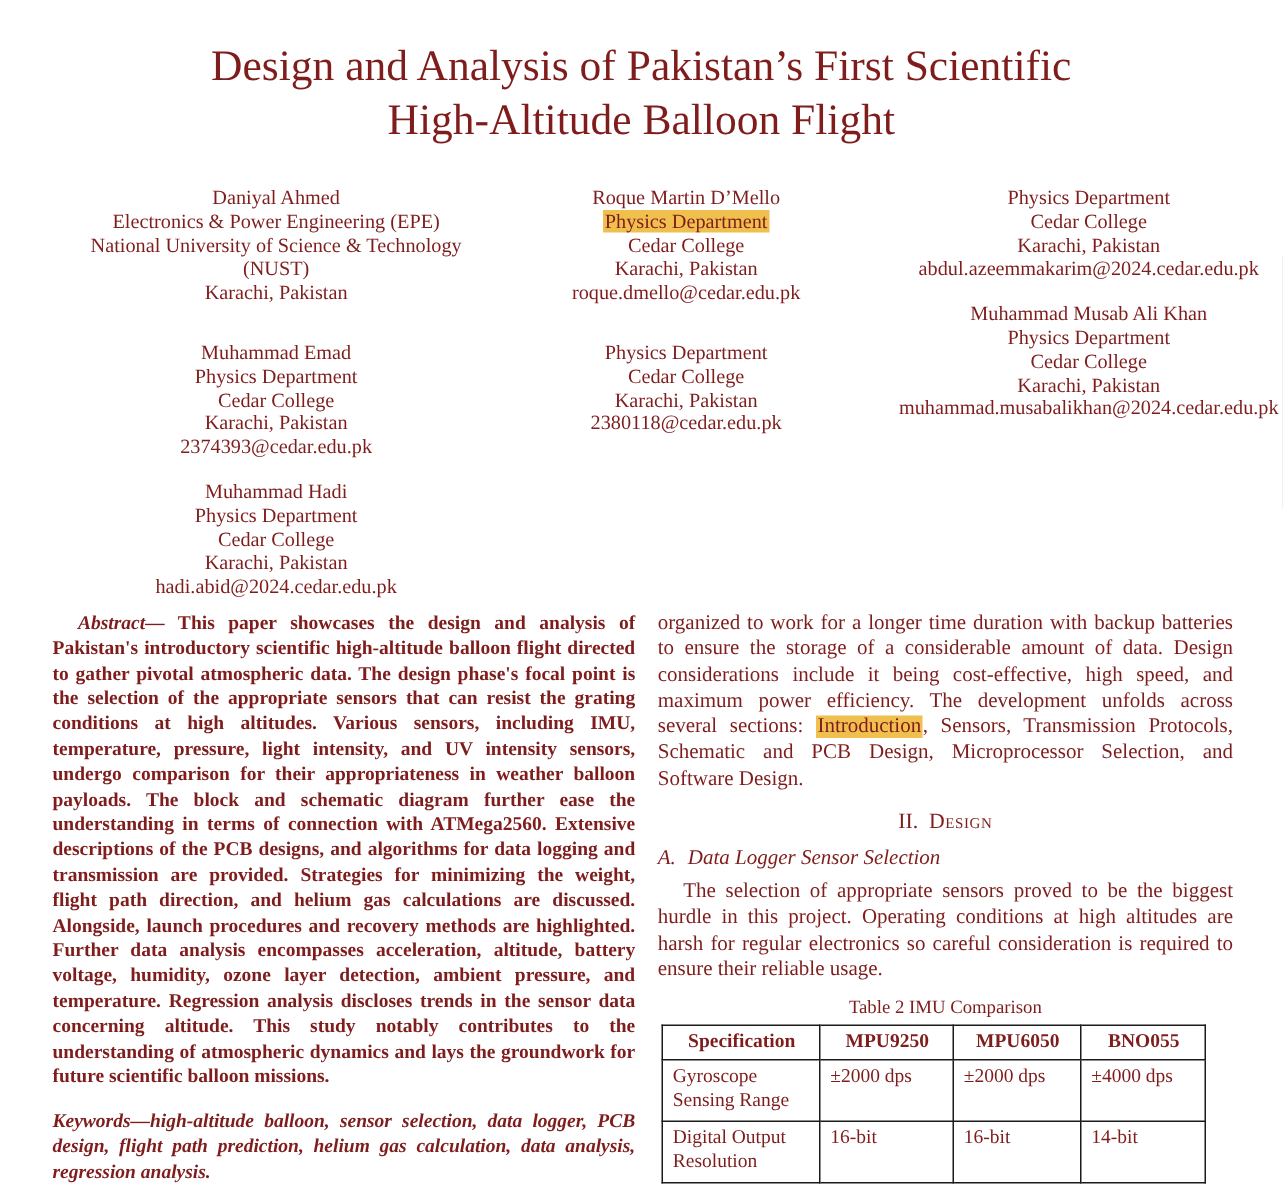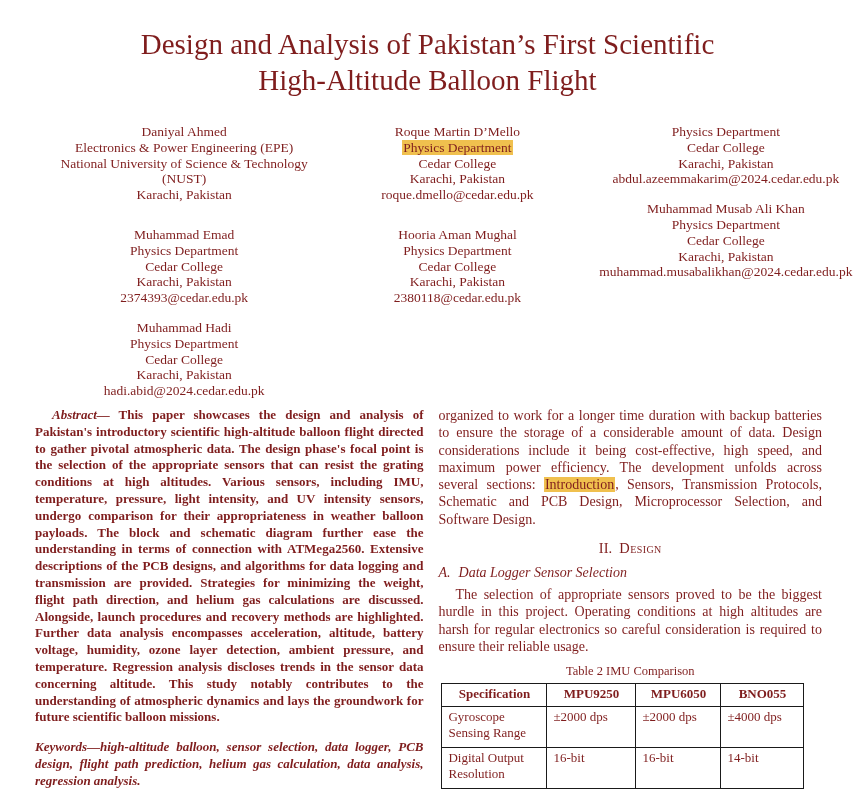--- a/index.html
+++ b/index.html
@@ -145,21 +145,20 @@
 
     <div class="auth-col auth-col2">
       <div class="author-block">
         <div>Roque Martin D’Mello</div>
         <div><span class="hl">Physics Department</span></div>
         <div>Cedar College</div>
         <div>Karachi, Pakistan</div>
         <div class="author-email">roque.dmello@cedar.edu.pk</div>
       </div>
       <div class="author-block">
-        <div>Hooria Aman Mughal</div>
         <div>Physics Department</div>
         <div>Cedar College</div>
         <div>Karachi, Pakistan</div>
         <div class="author-email">2380118@cedar.edu.pk</div>
       </div>
     </div>
 
     <div class="auth-col auth-col3">
       <div class="author-block" style="margin-bottom:14px;">
         <div>Physics Department</div>

